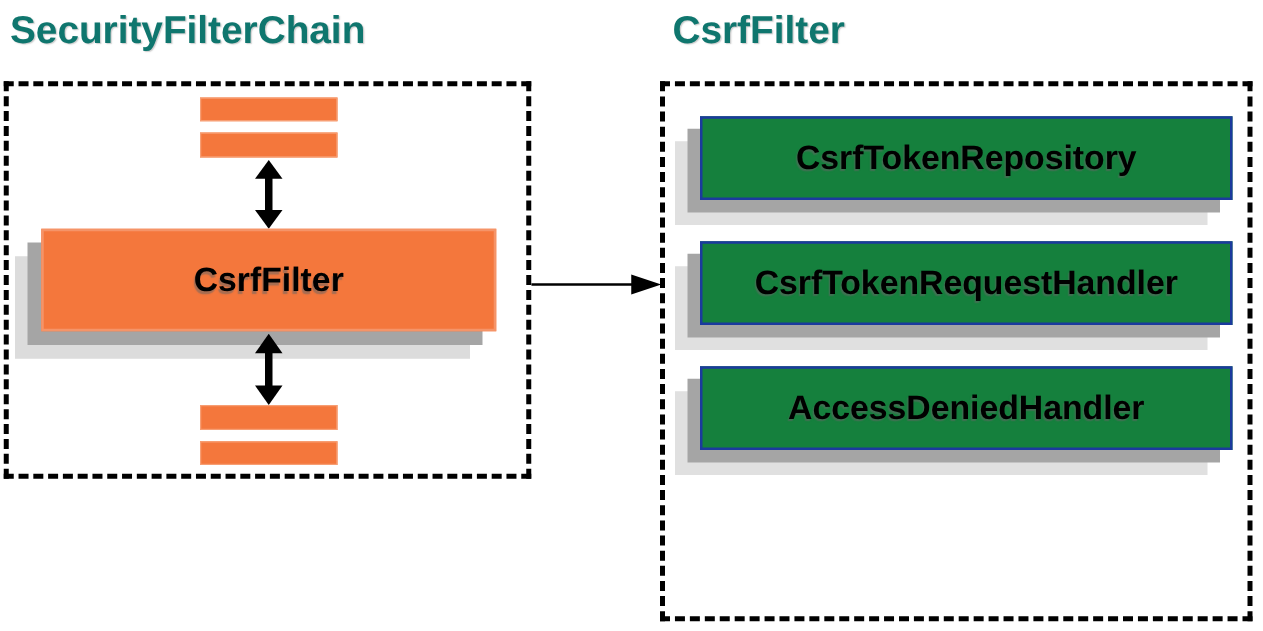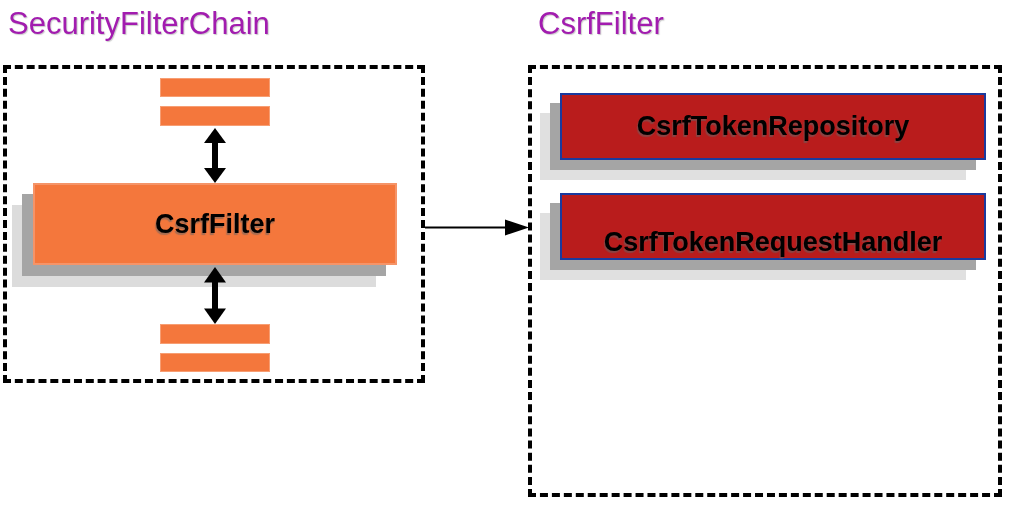--- a/index.html
+++ b/index.html
@@ -6,22 +6,22 @@
   body {
     width: 1010px; height: 505px;
     background: #ffffff;
     font-family: "Liberation Sans", "DejaVu Sans", sans-serif;
     position: relative;
     overflow: hidden;
   }
   .title {
     position: absolute;
     font-size: 31px;
-    font-weight: 400;
-    color: #a21caf;
+    font-weight: 700;
+    color: #0f766e;
     white-space: nowrap;
     text-shadow: 1px 1px 1px rgba(140,140,140,0.45);
   }
   #left-title  { left: 8px;  top: 6px; }
   #right-title { left: 538px; top: 6px; }
 
   .dashed-panel {
     position: absolute;
     border: 4px dashed #000000;
     box-sizing: border-box;
@@ -66,28 +66,28 @@
     font-weight: 700;
     color: #000;
     white-space: nowrap;
     text-shadow: -1px 2px 1px rgba(100,100,100,0.55);
   }
 
   .component-box {
     position: absolute;
     left: 28px;
     width: 426px; height: 67px;
-    background: #b91c1c;
+    background: #15803d;
     border: 2px solid #1B3A9E;
     box-sizing: border-box;
     box-shadow: -10px 10px 0 #A5A5A5, -20px 20px 0 #E0E0E0;
     display: flex; align-items: center; justify-content: center;
   }
   #component-0 { top: 24px; }
-  #component-1 { top: 124px; align-items: flex-end; }
+  #component-1 { top: 124px; }
   #component-2 { top: 224px; }
   #component-3 { top: 324px; }
 
   #flow-arrow {
     position: absolute;
     left: 425px; top: 219px;
     width: 104px; height: 17px;
   }
 </style>
 </head>
@@ -130,14 +130,17 @@
 <div id="right-panel" class="dashed-panel">
 
   <div id="component-0" class="component-box">
     <span class="box-label">CsrfTokenRepository</span>
   </div>
 
   <div id="component-1" class="component-box">
     <span class="box-label">CsrfTokenRequestHandler</span>
   </div>
 
+  <div id="component-2" class="component-box">
+    <span class="box-label">AccessDeniedHandler</span>
+  </div>
 
 </div>
 
 </body></html>

